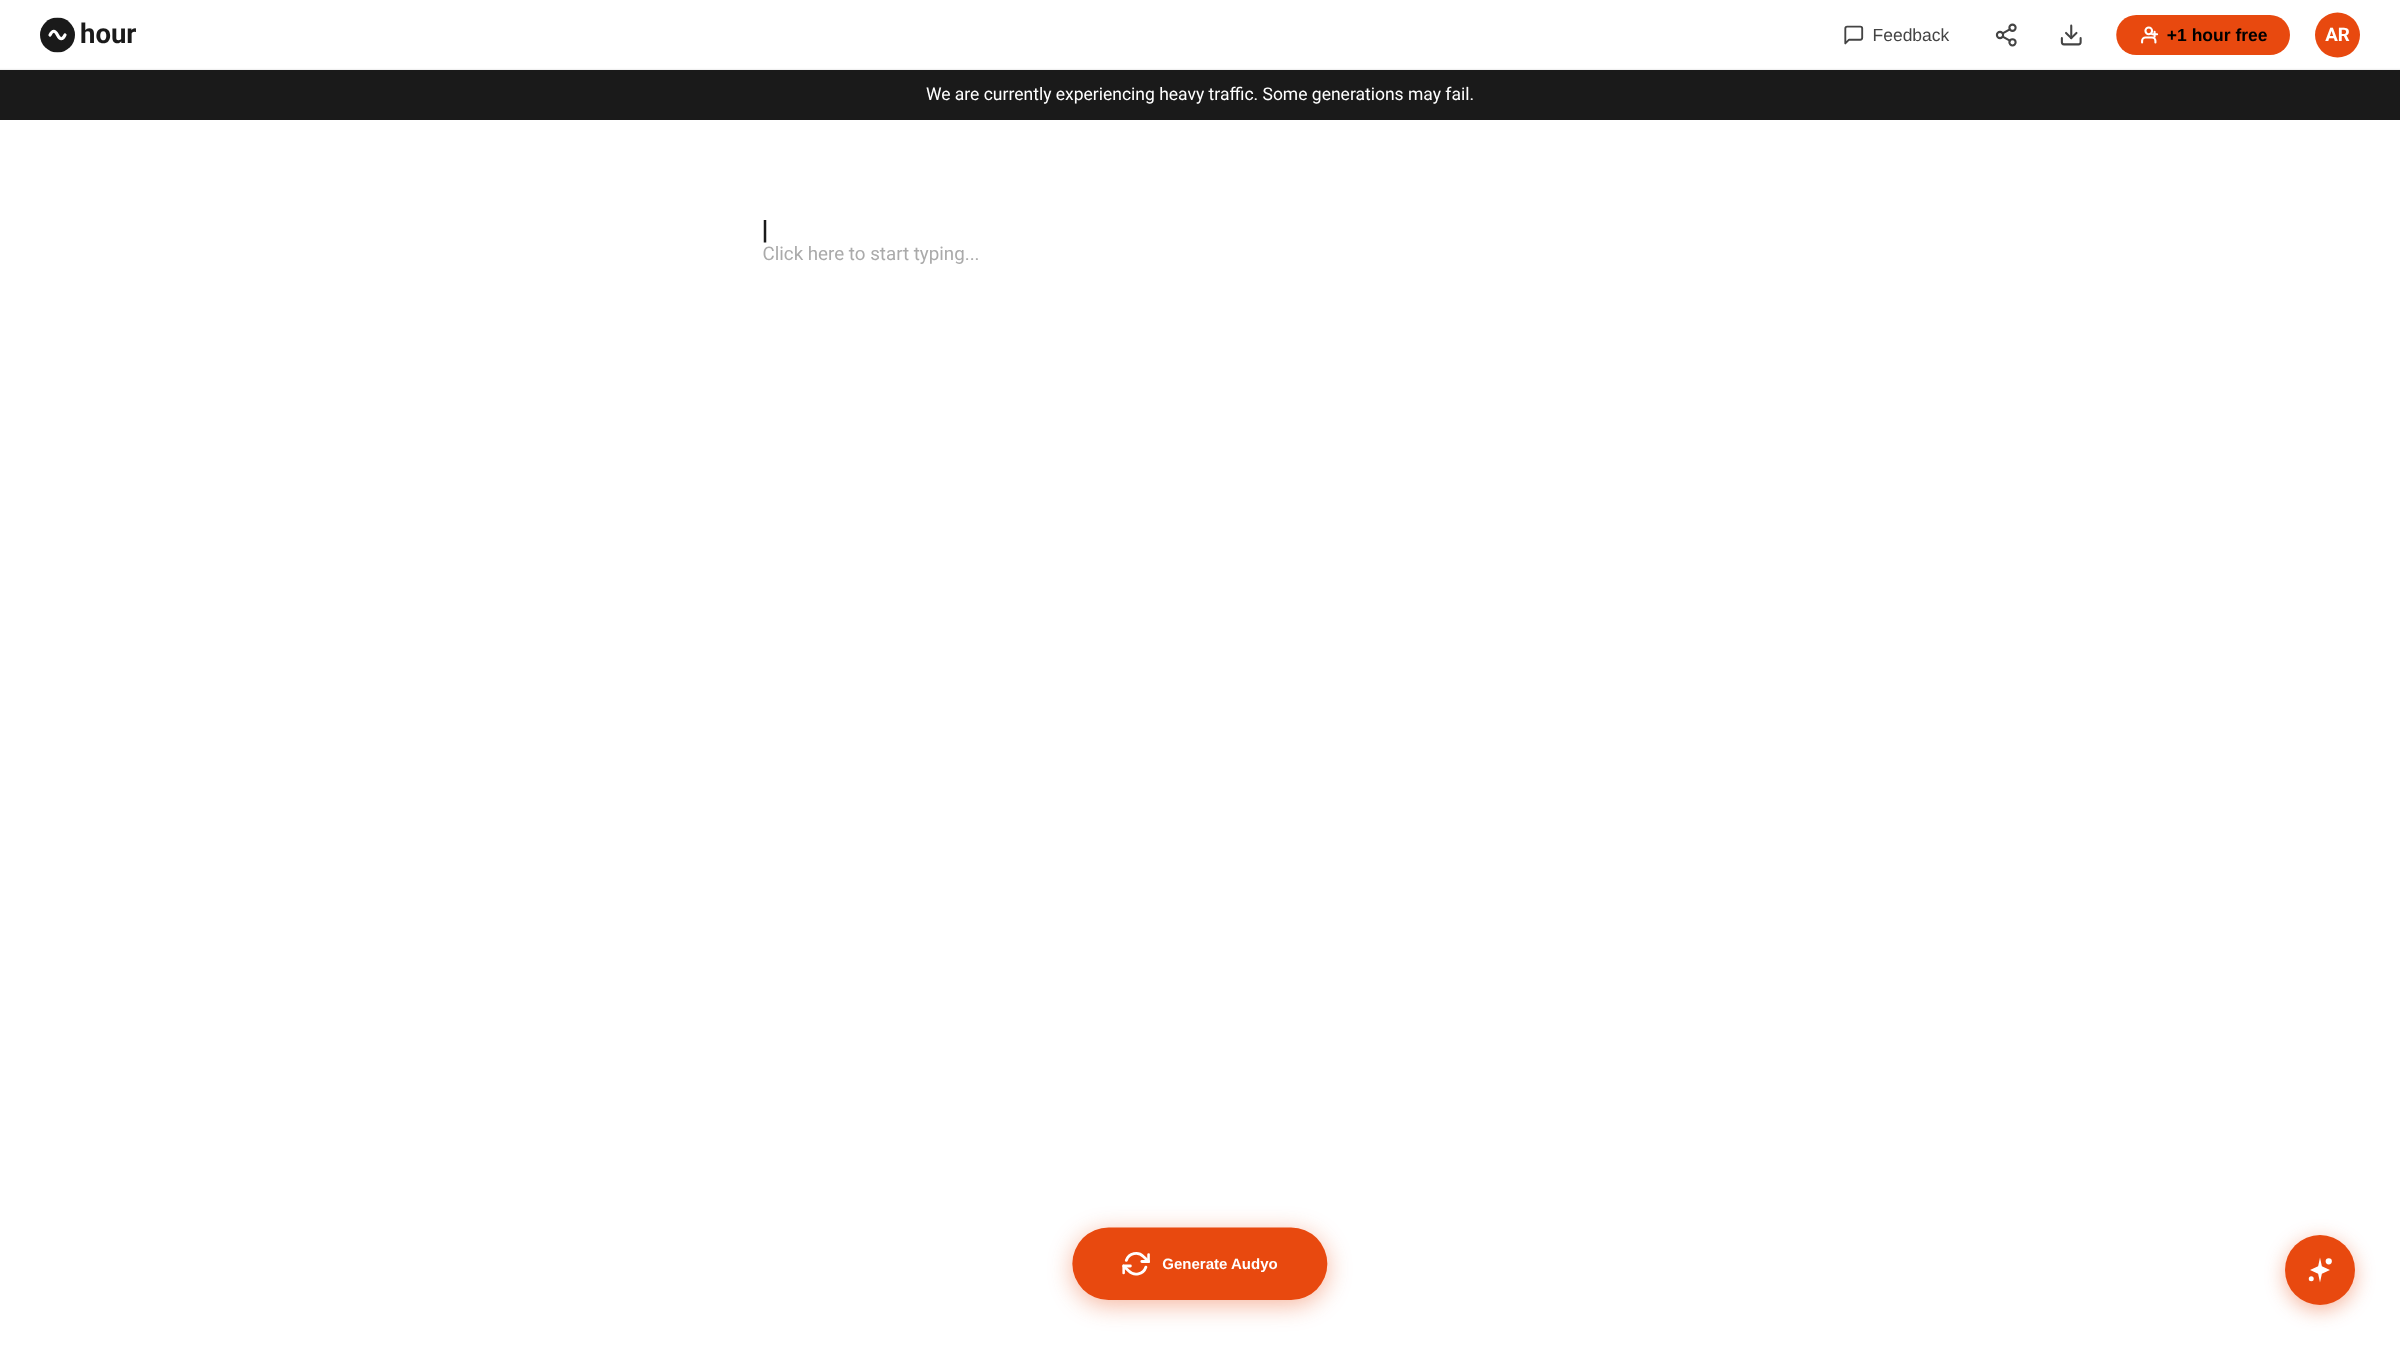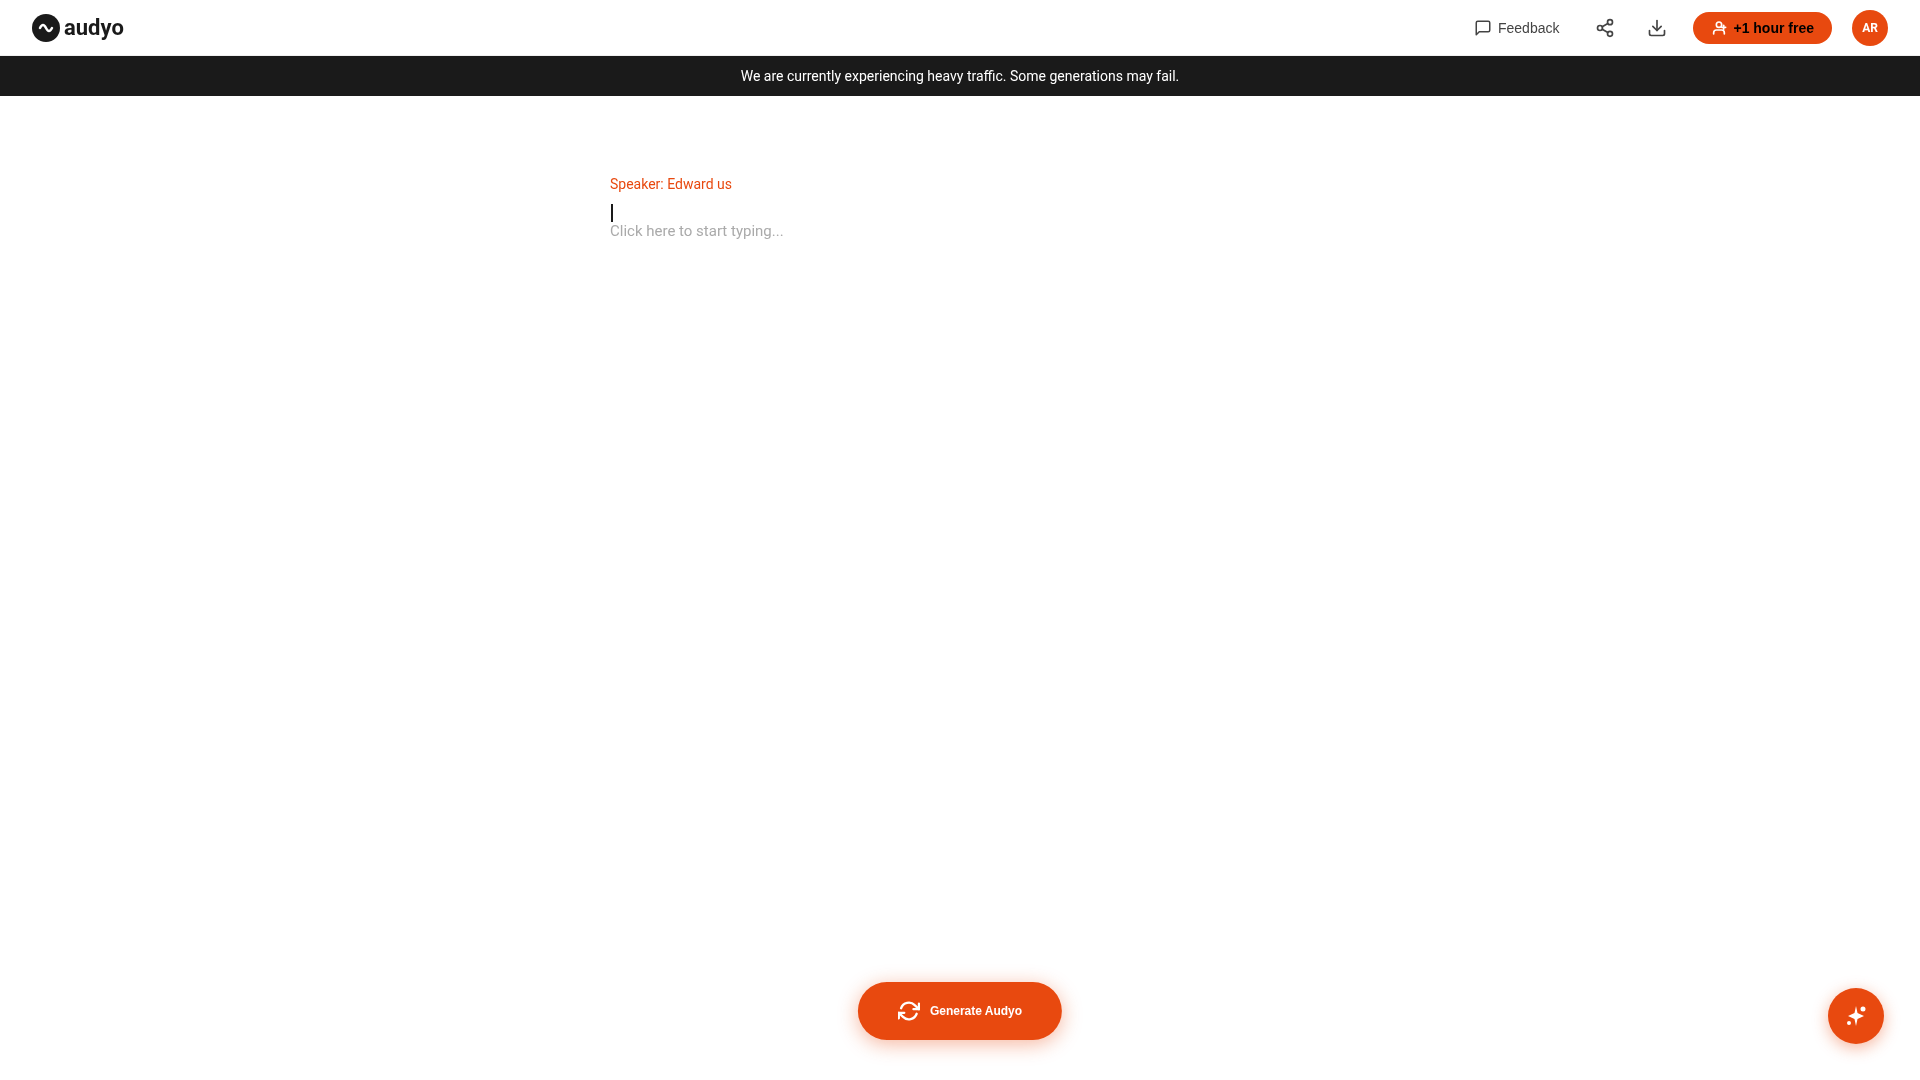--- a/index.html
+++ b/index.html
@@ -92,21 +92,21 @@
 
     .avatar {
       width: 36px;
       height: 36px;
       border-radius: 50%;
       background: #e8490f;
       color: white;
       display: flex;
       align-items: center;
       justify-content: center;
-      font-size: 12px;
+      font-size: 15px;
       font-weight: 700;
       cursor: pointer;
     }
 
     
     .banner {
       background: #1a1a1a;
       color: #ffffff;
       text-align: center;
       padding: 12px 20px;
@@ -226,21 +226,21 @@
 </head>
 <body>
 
 <nav class="navbar">
   <div class="navbar-left">
     <a class="logo" href="#">
       <svg width="28" height="28" viewBox="0 0 28 28" fill="none" xmlns="http://www.w3.org/2000/svg">
         <circle cx="14" cy="14" r="14" fill="#1a1a1a"></circle>
         <path d="M8 14 Q11 8 14 14 Q17 20 20 14" stroke="white" stroke-width="2.5" fill="none" stroke-linecap="round"></path>
       </svg>
-      <span>audyo</span>
+      <span>hour</span>
     </a>
   </div>
   <div class="navbar-right">
     <button class="nav-btn">
       <svg width="18" height="18" viewBox="0 0 24 24" fill="none" stroke="currentColor" stroke-width="2" stroke-linecap="round" stroke-linejoin="round">
         <path d="M21 15a2 2 0 0 1-2 2H7l-4 4V5a2 2 0 0 1 2-2h14a2 2 0 0 1 2 2z"></path>
       </svg>
       <span>Feedback</span>
     </button>
     <button class="nav-icon-btn">
@@ -273,21 +273,20 @@
     </div>
   </div>
 </nav>
 
 <div class="banner">
   <span>We are currently experiencing heavy traffic. Some generations may fail.</span>
 </div>
 
 <div class="main-content">
   <div class="editor-container">
-    <div class="speaker-label">Speaker: Edward us</div>
     <div style="position:relative; display:flex; align-items:center;">
         <span class="cursor-blink"></span>
     </div>
     <div class="content-placeholder">Click here to start typing...</div>
   </div>
 </div>
 
 <div class="generate-btn-container">
   <button class="generate-btn">
     <svg width="22" height="22" viewBox="0 0 24 24" fill="none" stroke="white" stroke-width="2.5" stroke-linecap="round" stroke-linejoin="round">

